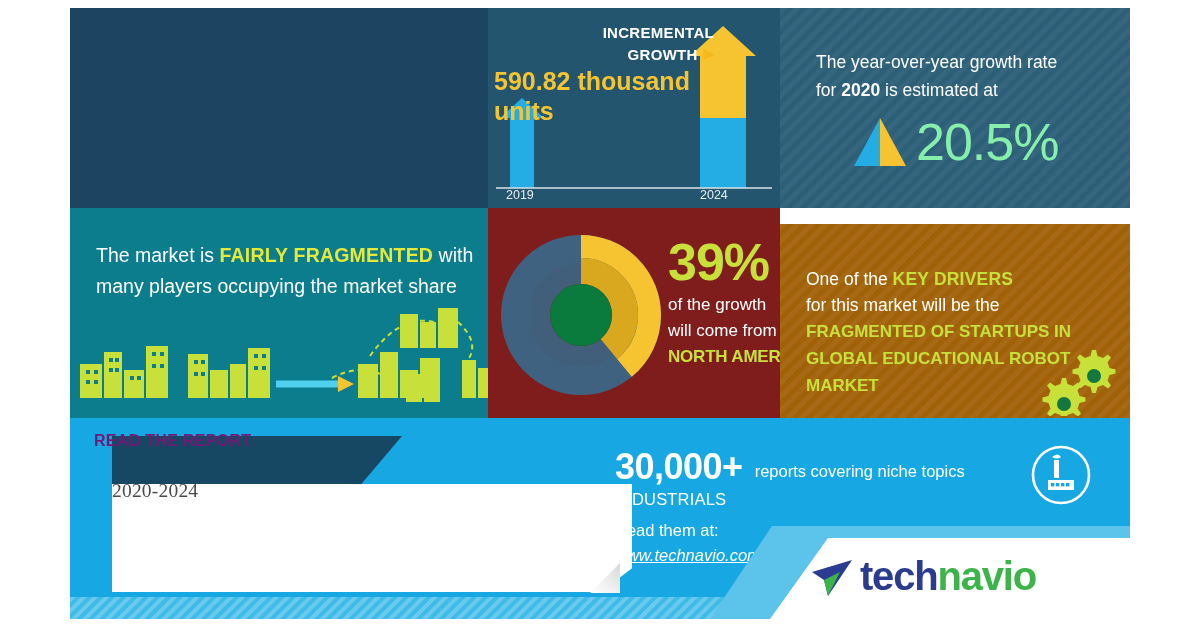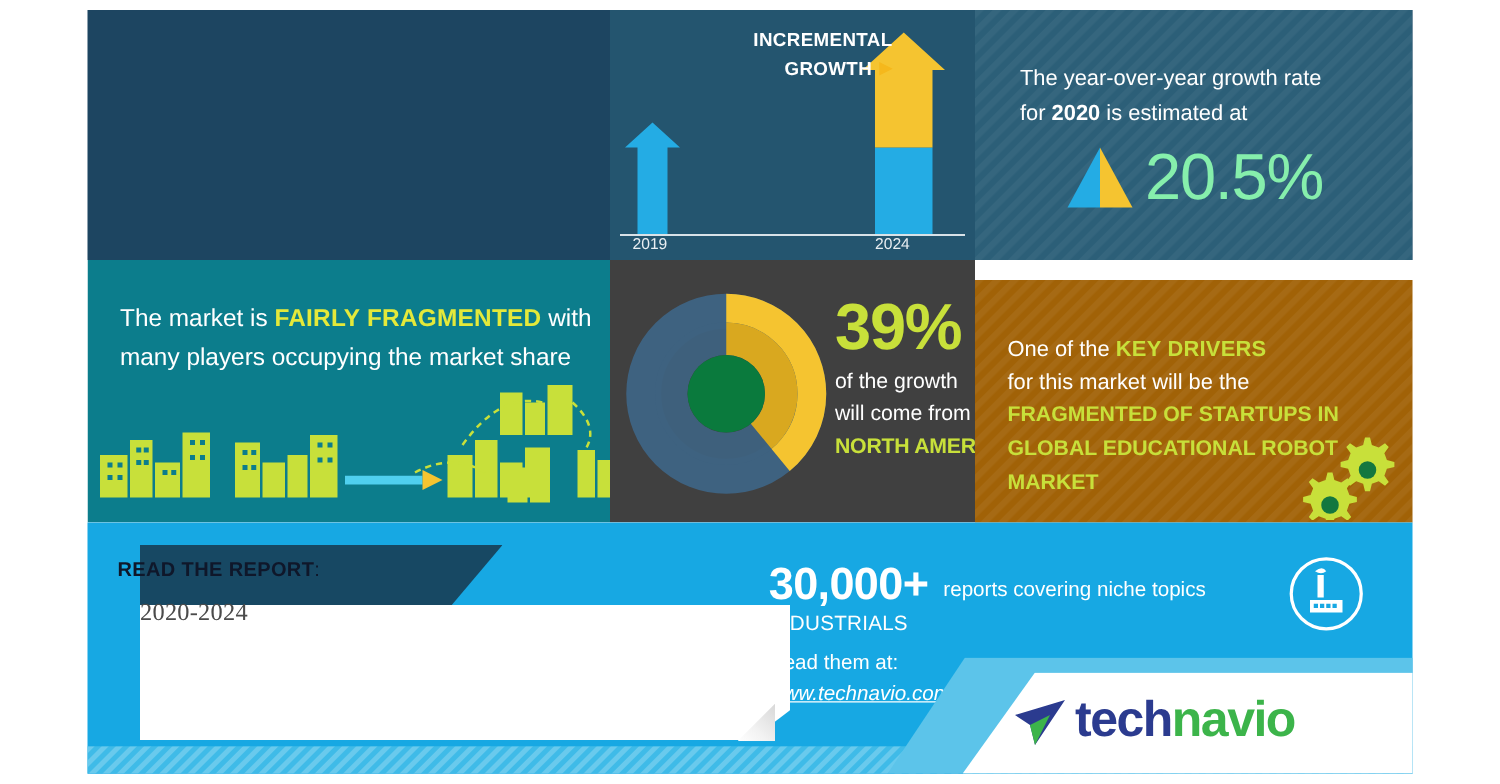--- a/index.html
+++ b/index.html
@@ -33,21 +33,21 @@
   .axis-lab{position:absolute;bottom:6px;color:#e9eef2;font-size:12.5px;}
 
   .p3-text{position:absolute;left:36px;top:40px;width:290px;color:#ffffff;font-size:17.5px;line-height:28px;}
   .p3-text b{font-weight:bold;}
   .p3-val{position:absolute;left:136px;top:104px;font-size:52px;font-weight:normal;color:#86efac;letter-spacing:-1px;}
   .p3-tri{position:absolute;left:72px;top:108px;width:56px;height:52px;}
 
   
   .row2{left:0;top:200px;width:1172px;height:210px;}
   .p4{left:0;top:0;width:418px;height:210px;background:#0c7d8c;}
-  .p5{left:418px;top:0;width:292px;height:210px;background:#404040;}
+  .p5{left:418px;top:0;width:292px;height:210px;background:#7f1d1d;}
   .p6{left:710px;top:16px;width:350px;height:210px;background:#a16207;}
 
   .p4-text{position:absolute;left:26px;top:32px;width:390px;color:#ffffff;font-size:19.5px;line-height:31px;}
   .p4-text b{color:#e4e93a;font-weight:bold;letter-spacing:.2px;}
   .cityart{position:absolute;left:0;top:100px;width:418px;height:108px;}
 
   .donut{position:absolute;left:8px;top:22px;width:170px;height:170px;}
   .p5-val{position:absolute;left:180px;top:24px;color:#c8e03a;font-size:52px;font-weight:bold;letter-spacing:-1px;}
   .p5-text{position:absolute;left:180px;top:84px;width:190px;color:#ffffff;font-size:17px;line-height:26px;}
   .p5-text b{color:#c8e03a;font-weight:bold;letter-spacing:-.2px;}
@@ -56,21 +56,21 @@
   .p6-text .hl{color:#c8e03a;font-weight:bold;letter-spacing:.2px;}
   .p6-text .hl2{color:#c8e03a;font-weight:bold;font-size:17px;letter-spacing:0px;}
   .gears{position:absolute;right:12px;bottom:18px;width:78px;height:68px;}
 
   
   .row3{left:0;top:410px;width:1060px;height:201px;background:#17a8e3;}
   .row3-stripe{position:absolute;left:0;bottom:0;width:1060px;height:22px;background:#3fbbe8;}
 
   .tag{position:absolute;left:42px;top:18px;width:290px;height:48px;background:#174863;
        clip-path:polygon(0 0,100% 0,86% 100%,0 100%);}
-  .tag-label{position:absolute;left:24px;top:30px;color:#0f172a;font-size:16px;font-weight:bold;letter-spacing:.3px;}
+  .tag-label{position:absolute;left:24px;top:14px;color:#701a75;font-size:16px;font-weight:bold;letter-spacing:.3px;}
   .tag-label .colon{font-weight:normal;}
 
   .card{position:absolute;left:42px;top:66px;width:520px;height:108px;background:#ffffff;
         clip-path:polygon(0 0,100% 0,100% 78%,94% 100%,0 100%);
         box-shadow:0 1px 3px rgba(0,0,0,.15);}
   .card-title{position:absolute;left:42px;top:28px;width:450px;color:#4b4b4b;
               font-family:"Liberation Serif",serif;font-size:19.5px;line-height:30px;letter-spacing:.2px;}
   .fold{position:absolute;left:520px;top:145px;width:30px;height:30px;
         background:linear-gradient(225deg,#d8d8d8 0%,#f2f2f2 60%,#ffffff 100%);
         clip-path:polygon(100% 0,100% 100%,0 100%);}
@@ -108,20 +108,21 @@
         <path d="M22 180 L22 110 L12 110 L34 90 L56 110 L46 110 L46 180 Z" fill="#24ace4" transform="translate(0,0)"></path>
 
         <rect x="212" y="110" width="46" height="70" fill="#24ace4"></rect>
         <path d="M212 110 L212 48 L202 48 L235 18 L268 48 L258 48 L258 110 Z" fill="#f5c430"></path>
         <line x1="8" y1="180" x2="284" y2="180" stroke="#d9e2e8" stroke-width="1.6"></line>
       </svg>
       <div class="p2-head">
         <span>INCREMENTAL</span><br>
         <span>GROWTH</span><span class="p2-tri">▶</span>
       </div>
+      <div class="p2-val">590.82 thousand units</div>
       <div class="axis-lab" style="left:18px;">2019</div>
       <div class="axis-lab" style="left:212px;">2024</div>
     </div>
 
     <div class="panel p3">
       <svg class="stripes" viewBox="0 0 350 200" preserveAspectRatio="none">
         <defs>
               <pattern id="stp1" width="10" height="10" patternUnits="userSpaceOnUse" patternTransform="rotate(45)">
           <rect width="5" height="10" fill="#ffffff" opacity="0.045"></rect>
               </pattern>

